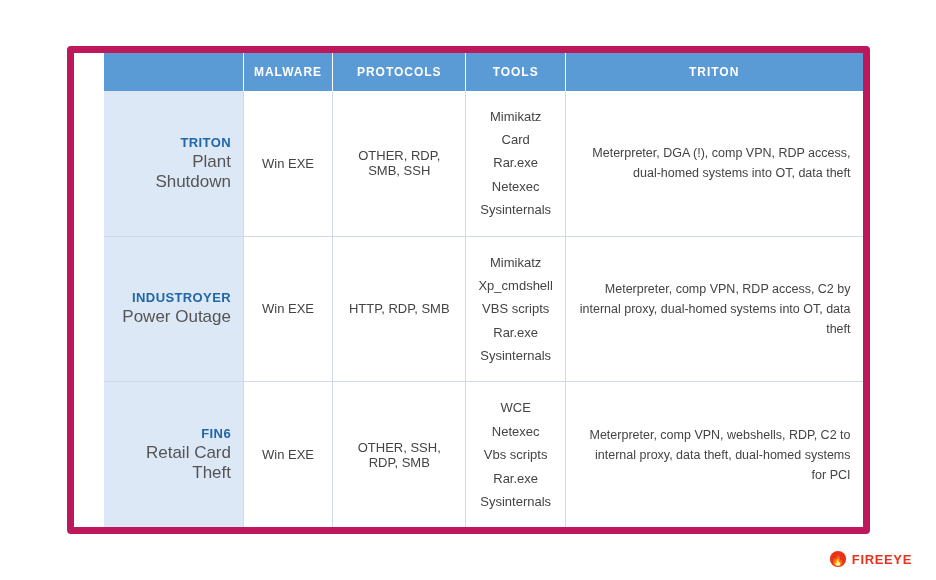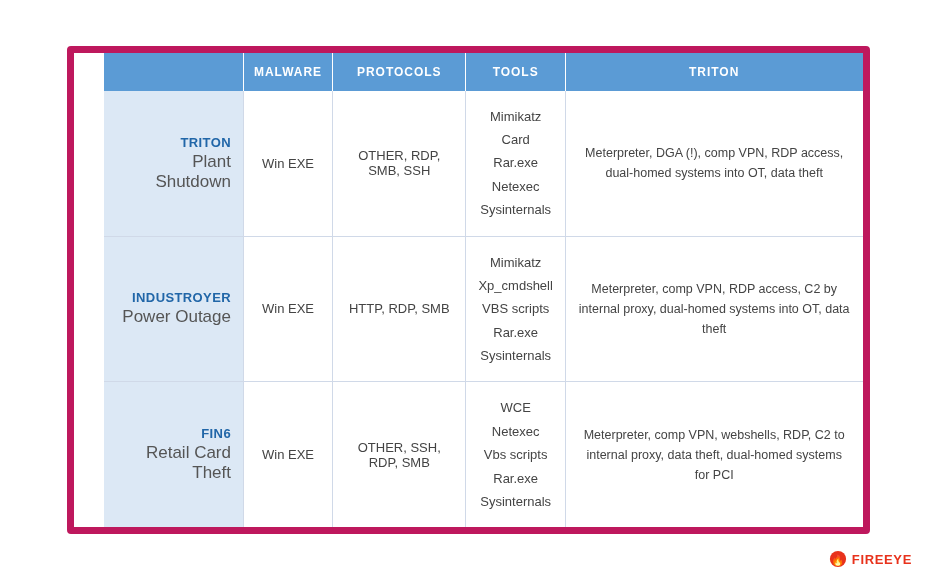--- a/index.html
+++ b/index.html
@@ -59,20 +59,21 @@
 
     tbody td {
       padding: 14px 12px;
       vertical-align: middle;
       text-align: center;
       border-right: 1px solid #d0d9e8;
     }
 
     tbody td:last-child {
       border-right: none;
+      text-align: right;
     }
 
     .incident-cell {
       background: #dce8f5;
       width: 140px;
       font-size: 12px;
       text-align: right;
     }
 
     .incident-name {

